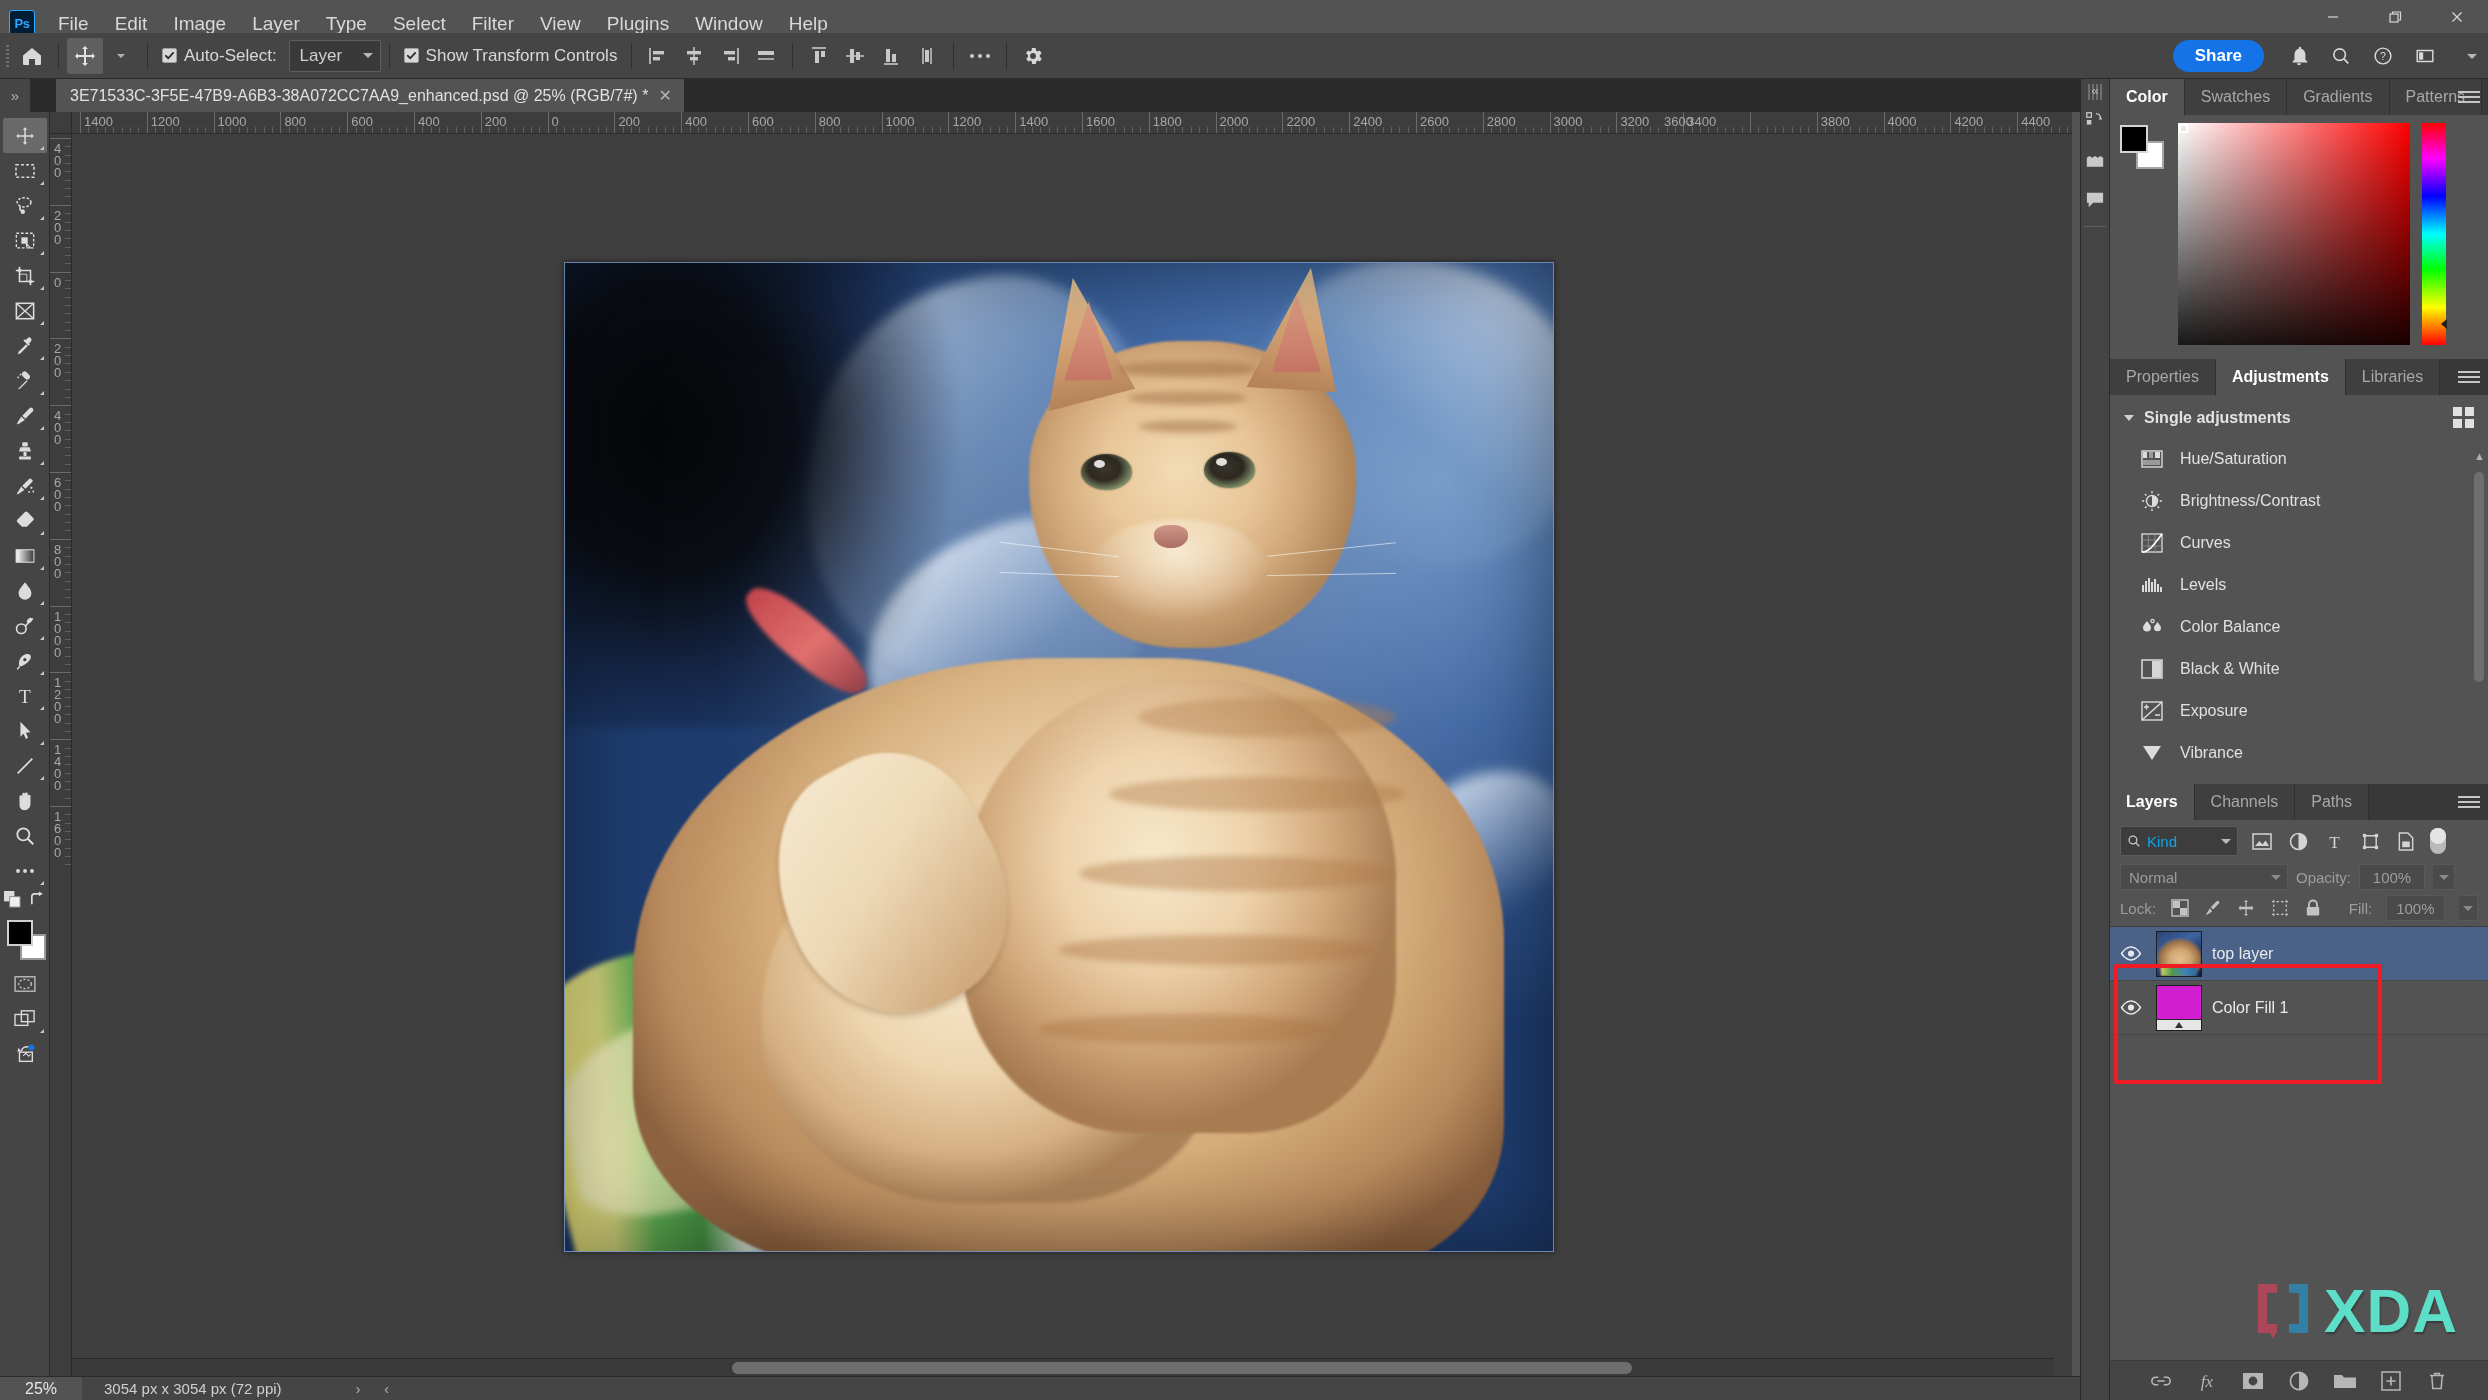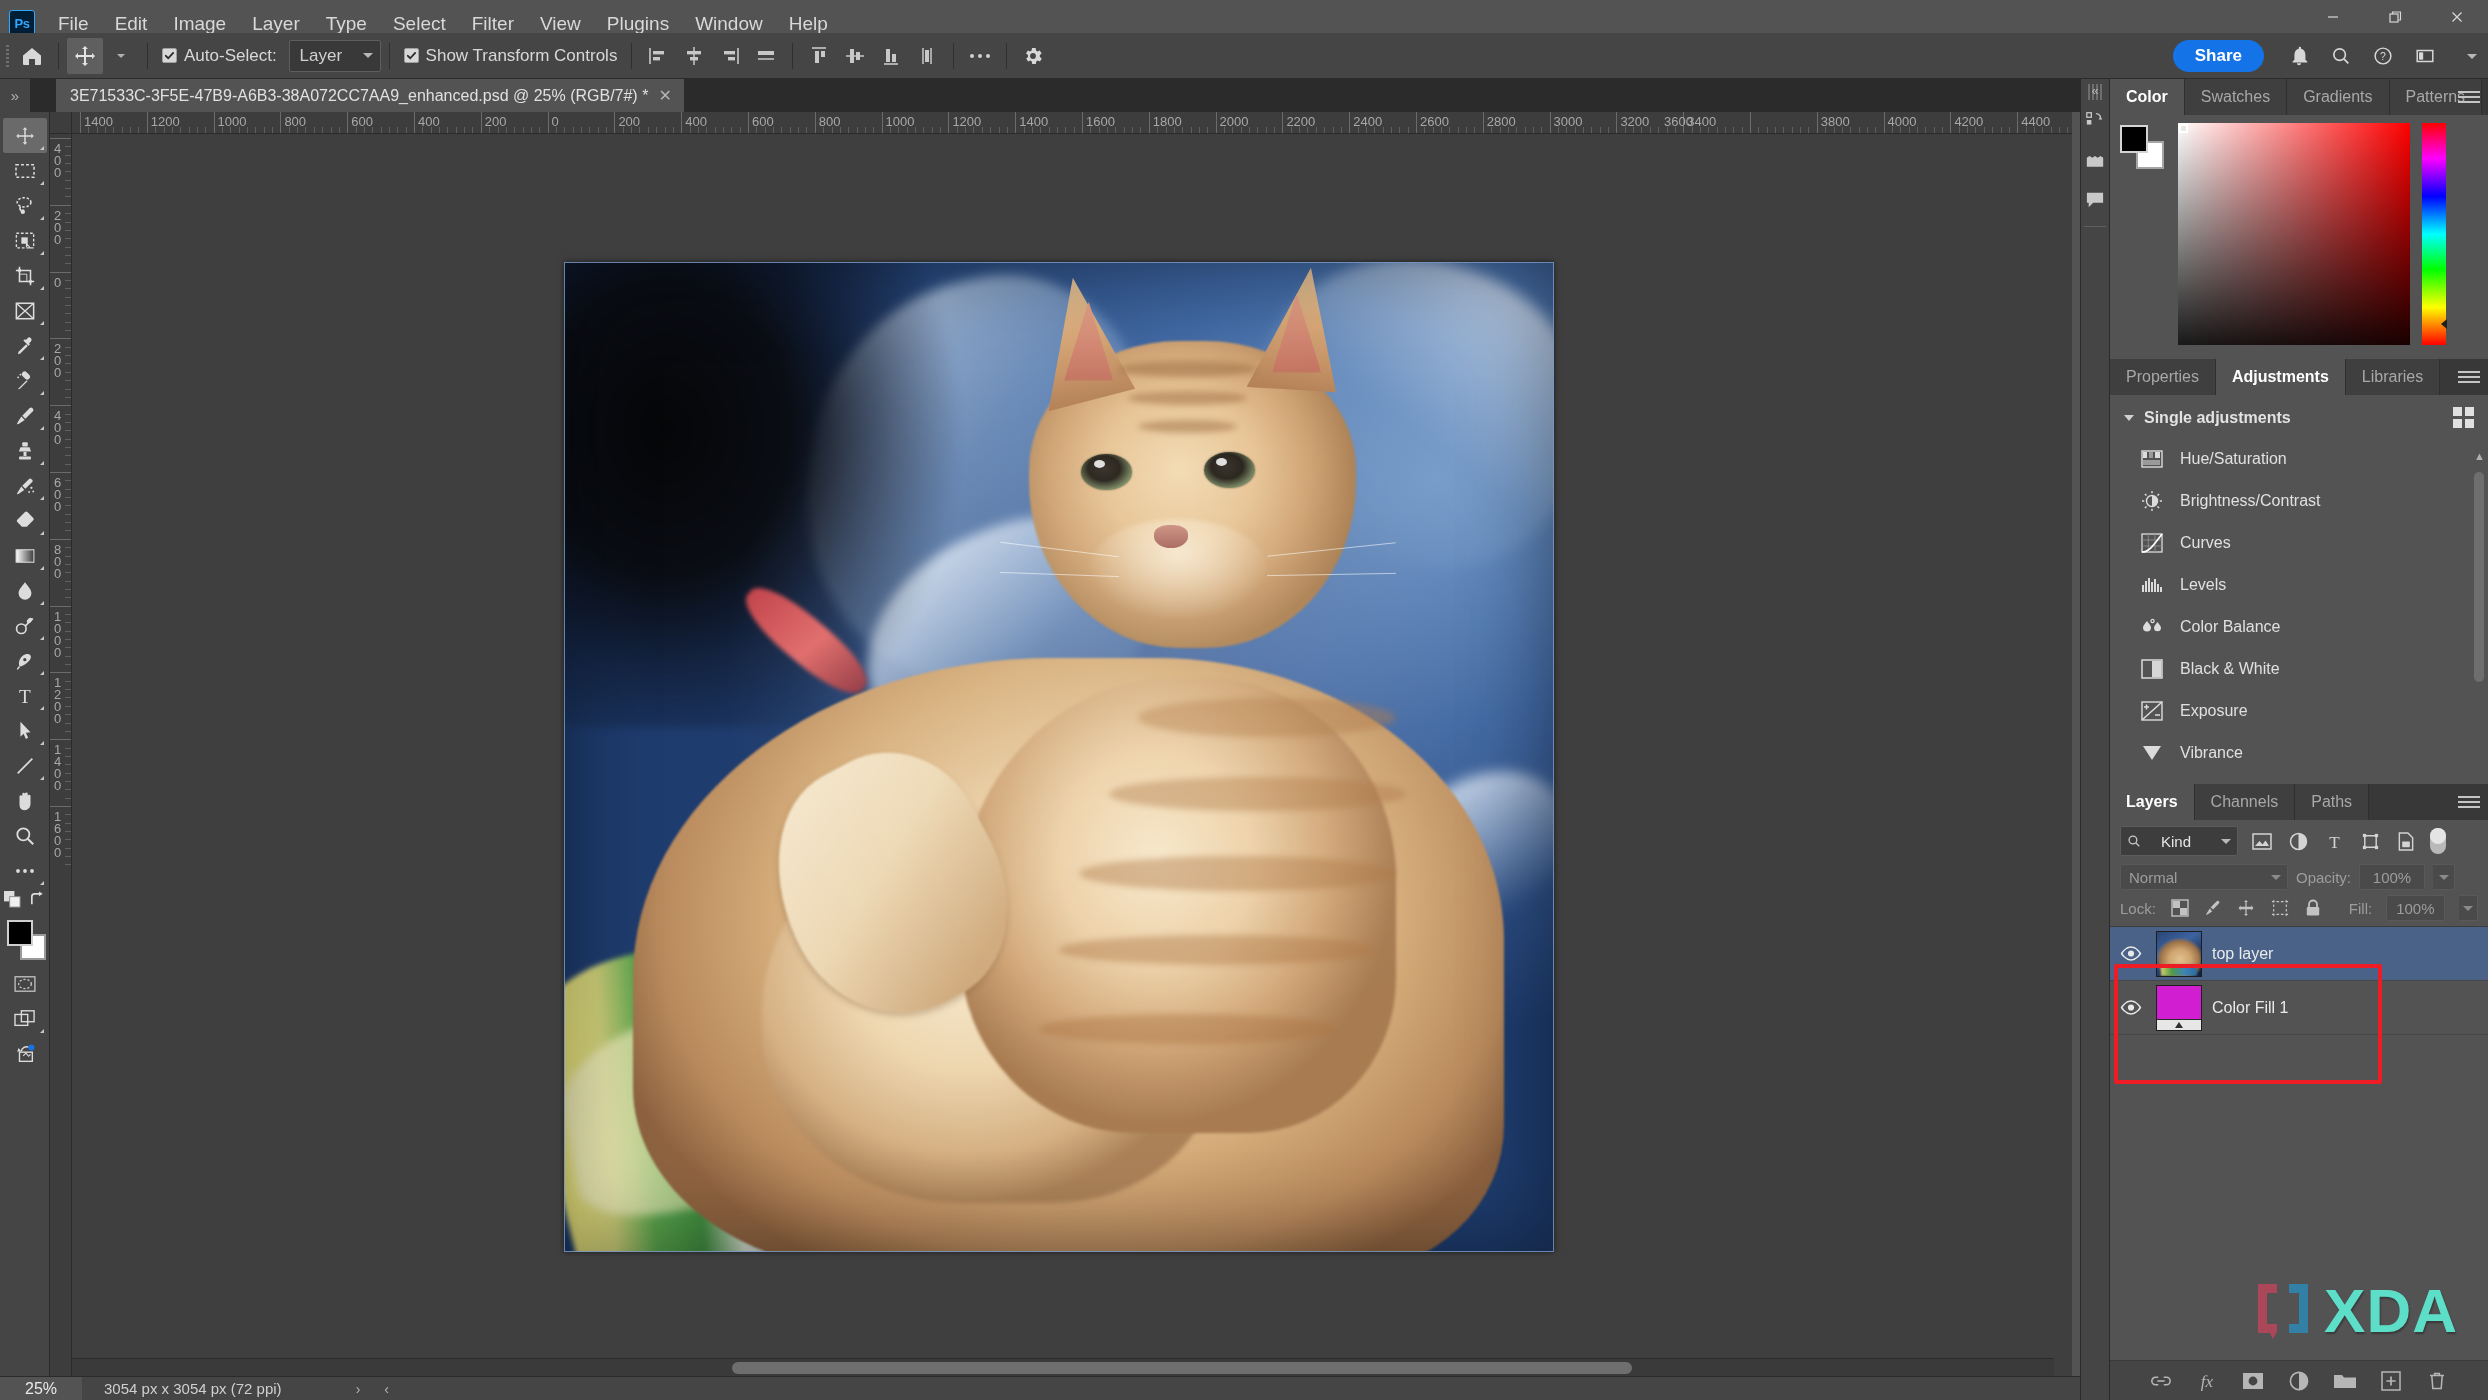--- a/index.html
+++ b/index.html
@@ -366,21 +366,21 @@
   .adj-scroll { position: absolute; right: 4px; top: 34px; width: 10px; height: 210px; background: #6e6e6e; border-radius: 5px; }
   .adj-scroll-up { position: absolute; right: 3px; top: 12px; font-size: 11px; color: #b0b0b0; }
 
   
   .layers-panel { background: #535353; flex: 1; display: flex; flex-direction: column; min-height: 0; position: relative; }
   .lay-filter {
     display: flex; align-items: center; gap: 12px; padding: 7px 10px; height: 42px;
   }
   .kind-box {
     height: 30px; width: 118px; background: #3d3d3d; border: 1px solid #5c5c5c; border-radius: 2px;
-    display: flex; align-items: center; gap: 20px; padding: 0 6px; font-size: 15px; color: #e5e5e5;
+    display: flex; align-items: center; gap: 6px; padding: 0 6px; font-size: 15px; color: #0ea5e9;
   }
   .kind-box .caret { margin-left: auto; }
   .filter-ic { width: 24px; height: 24px; display: flex; align-items: center; justify-content: center; color: #d4d4d4; }
   .toggle-pill { width: 16px; height: 26px; border-radius: 8px; background: #b9b9b9; position: relative; }
   .toggle-pill::after { content: ""; position: absolute; left: 0; top: 0; width: 16px; height: 16px; border-radius: 50%; background: #e4e4e4; }
   .lay-blend {
     display: flex; align-items: center; gap: 8px; padding: 2px 10px 4px 10px; height: 32px;
   }
   .blend-box {
     height: 26px; width: 168px; background: #4a4a4a; border: 1px solid #595959; border-radius: 2px;

